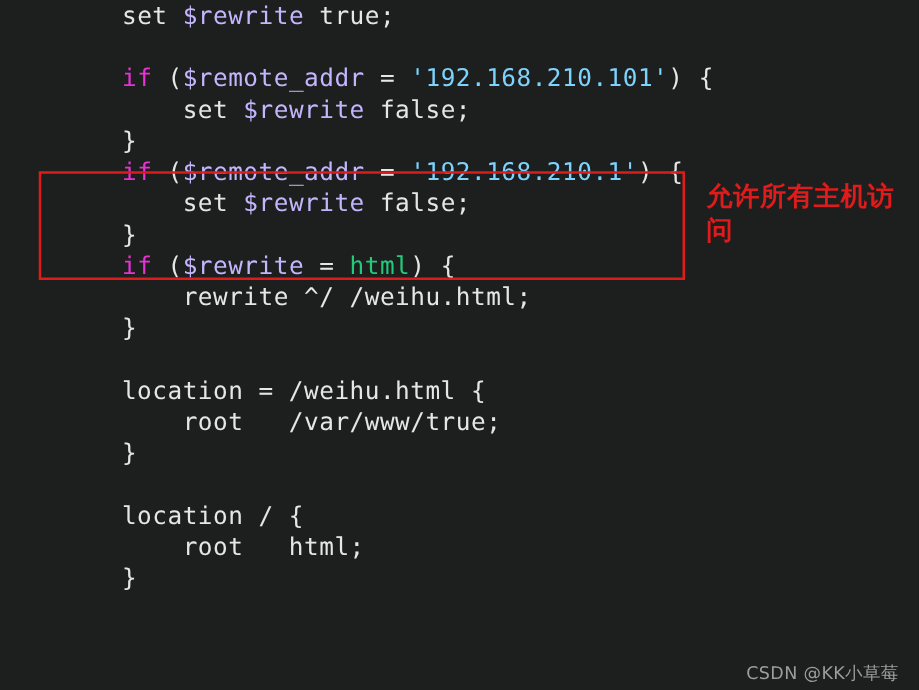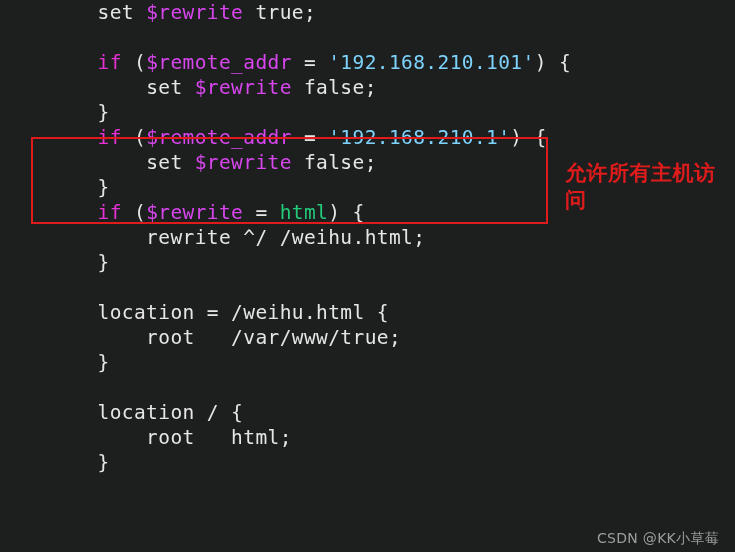--- a/index.html
+++ b/index.html
@@ -32,40 +32,40 @@
     letter-spacing: 0.4px;
     white-space: pre;
     color: #e8e8e8;
   }
   .line.blank {
     color: transparent;
   }
   
   .tk-plain   { color: #e6e6e6; }
   .tk-key     { color: #e832d6; }   
-  .tk-var     { color: #d946ef; margin-top: 11px; }   
+  .tk-var     { color: #c4b5fd; margin-top: 11px; }   
   .tk-str     { color: #7dd3fc; }   
   .tk-bool    { color: #24c97a; }
 
   
   #annotation-box {
     position: absolute;
     left: 31px;
     top: 137px;
     width: 517px;
     height: 87px;
     border: 2px solid #e01b1b;
     box-sizing: border-box;
     pointer-events: none;
   }
   
   #annotation-text {
     position: absolute;
     left: 565px;
-    top: 160px;
+    top: 144px;
     width: 160px;
     color: #e01b1b;
     font-family: "DejaVu Sans", "Liberation Sans", sans-serif;
     font-weight: bold;
     font-size: 21px;
     line-height: 27px;
     letter-spacing: 0.5px;
   }
   
   #watermark {

